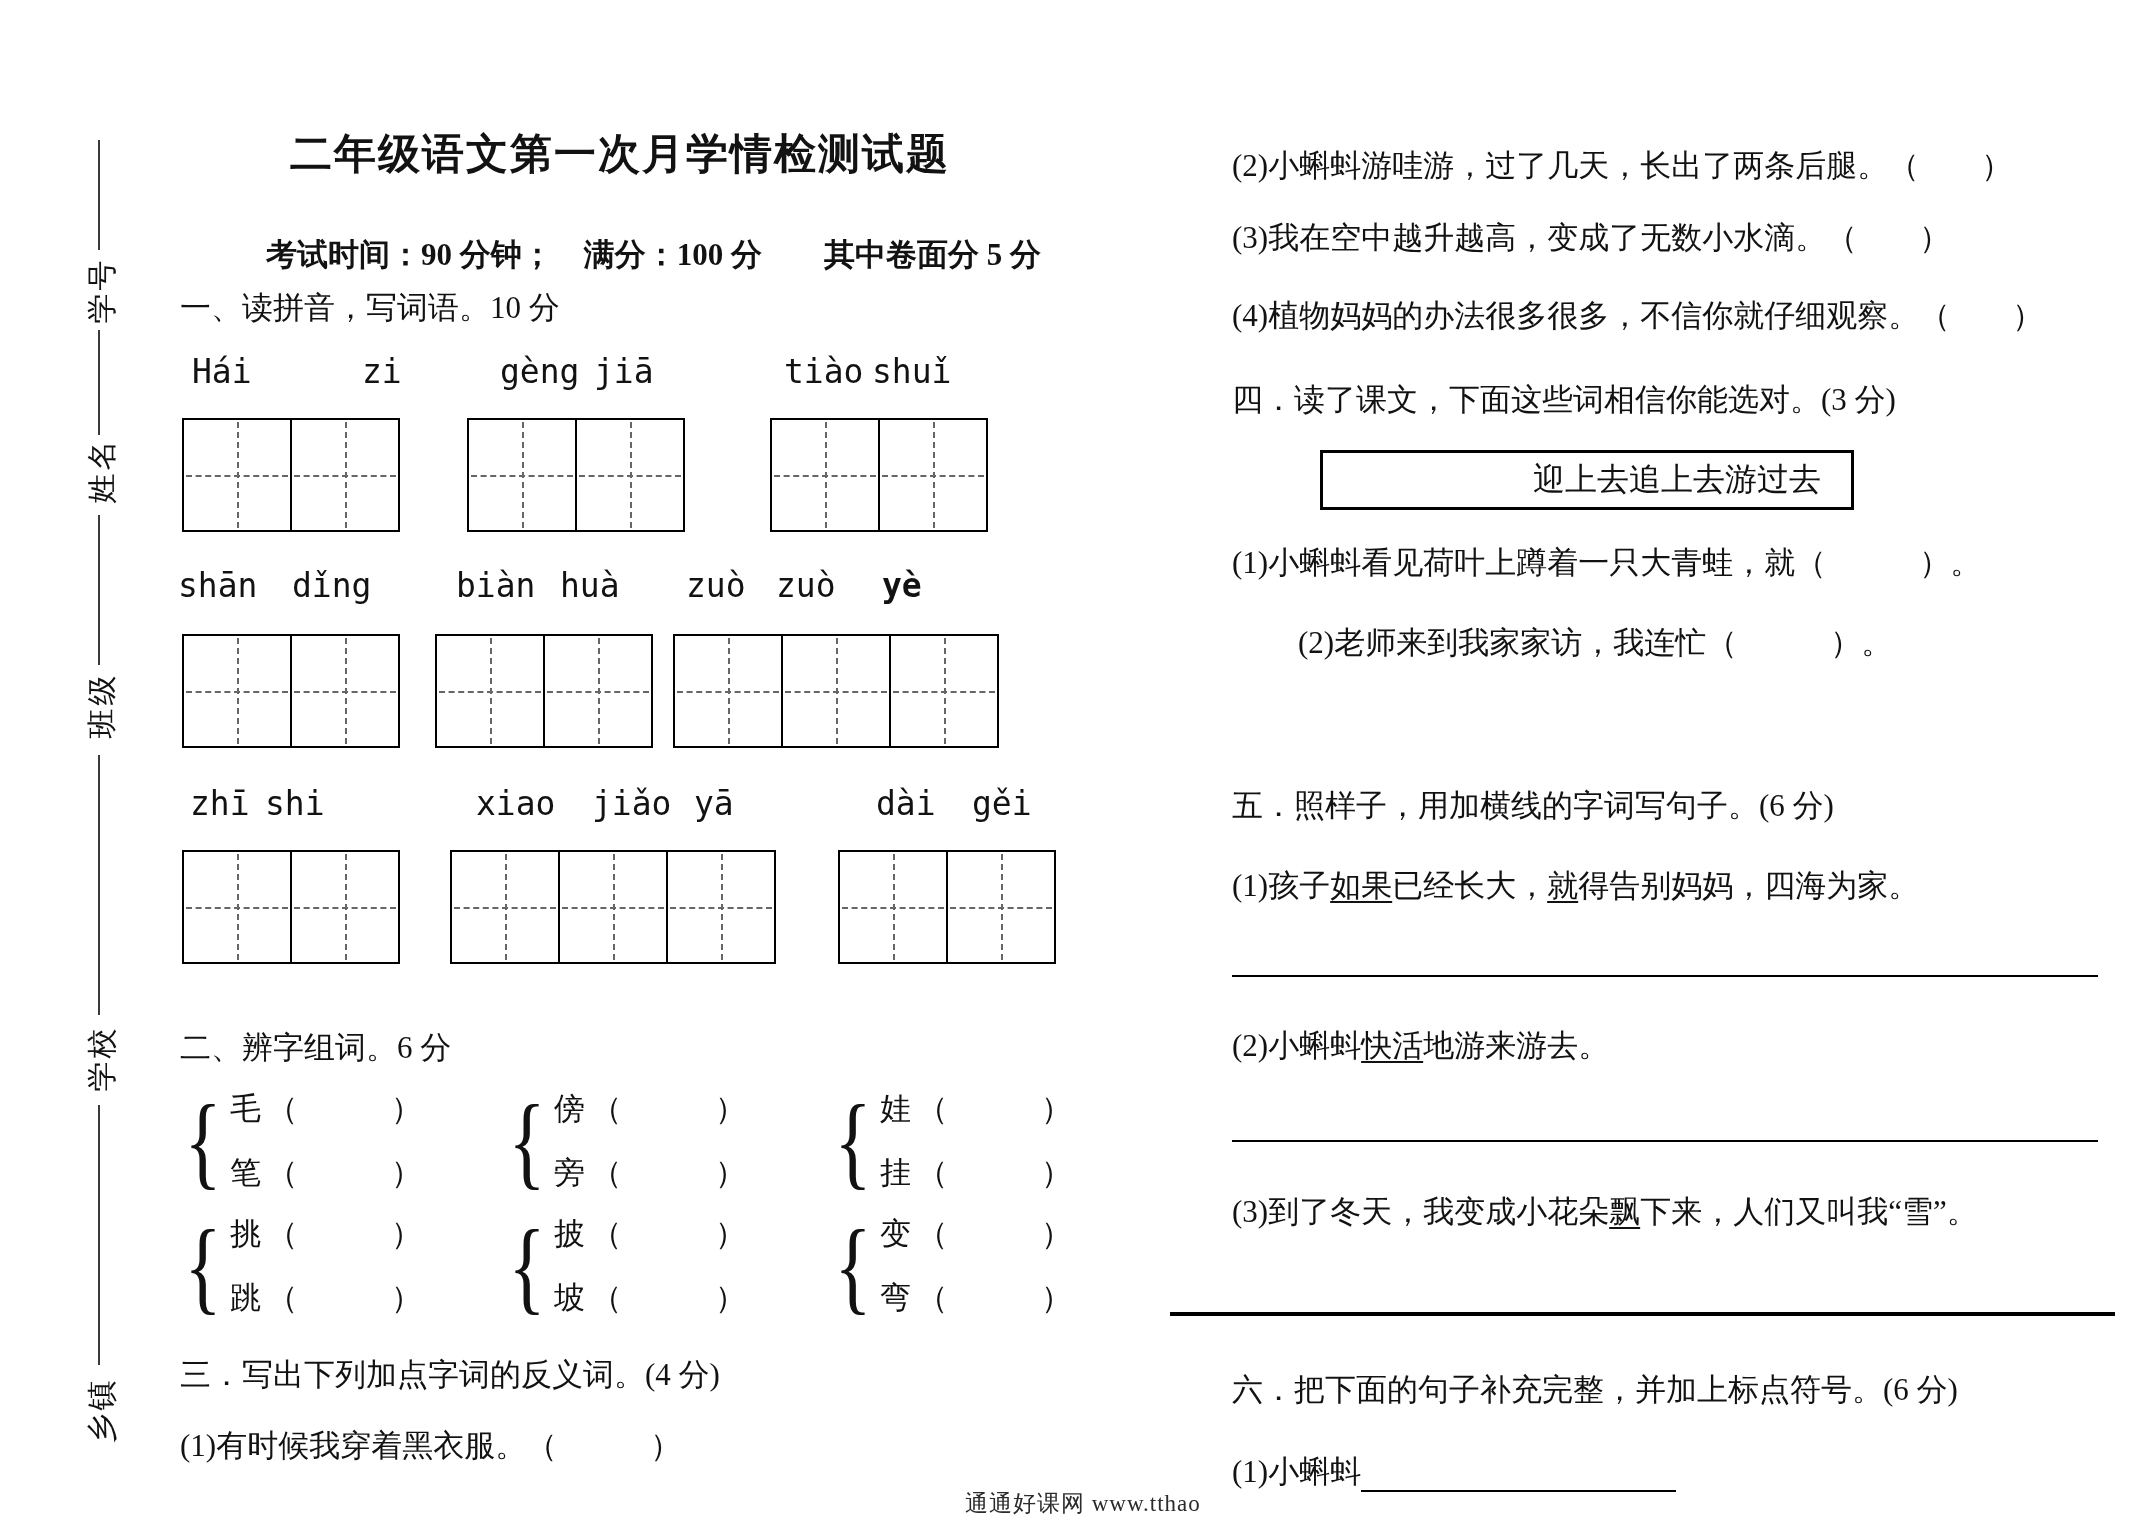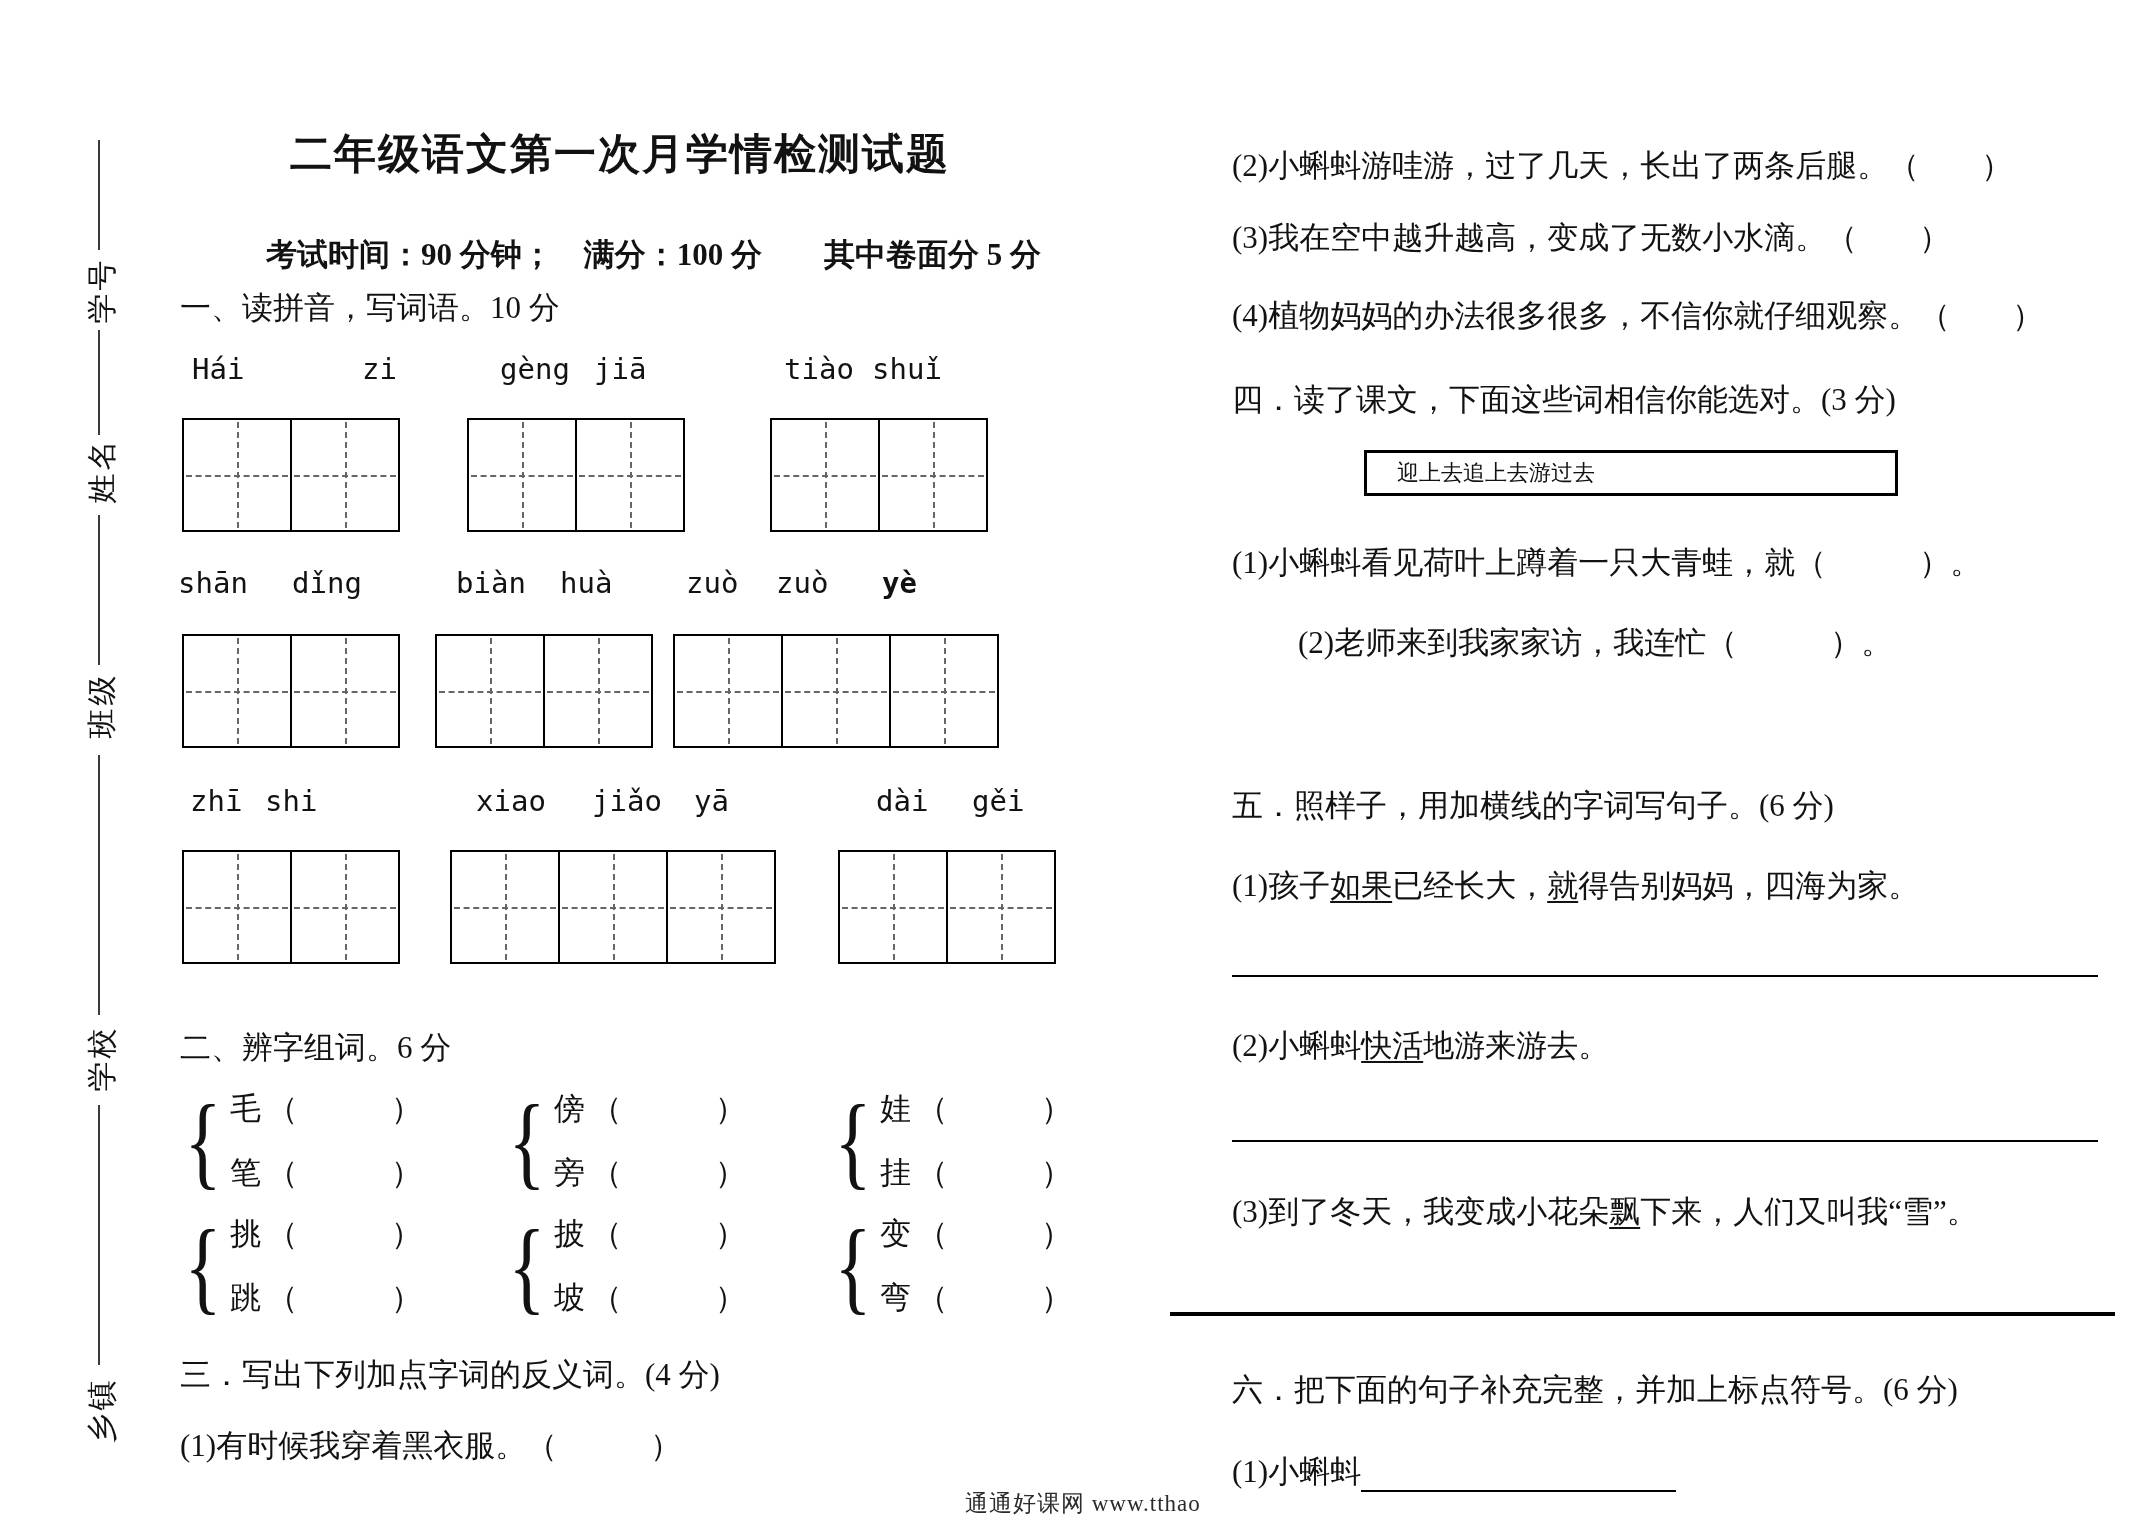--- a/index.html
+++ b/index.html
@@ -5,41 +5,41 @@
   html,body{margin:0;padding:0;background:#e8e8e8;}
   .page{
     position:relative;width:2150px;height:1518px;background:#ffffff;
     font-family:"Liberation Serif","DejaVu Serif",serif;color:#121212;overflow:hidden;
   }
   .abs{position:absolute;white-space:nowrap;}
   .body-text{font-size:31px;line-height:40px;}
   .title{font-size:42px;font-weight:700;letter-spacing:2px;text-align:center;
          font-family:"Liberation Sans","DejaVu Sans",sans-serif;}
   .meta{font-size:31px;font-weight:700;margin-top:20px;}
-  .pinyin{font-family:"DejaVu Sans Mono",monospace;font-size:29px;}
+  .pinyin{font-family:"DejaVu Sans Mono",monospace;font-size:33px;}
   
   .vlabel{position:absolute;left:64px;width:76px;text-align:center;font-size:30px;
           transform:rotate(-90deg);transform-origin:center;letter-spacing:3px;}
   .vline{position:absolute;left:98px;width:2px;background:#3a3a3a;}
   
   .grid{position:absolute;display:flex;border:2px solid #000;}
   .cell{width:106px;height:110px;border-right:2px solid #000;position:relative;}
   .cell:last-child{border-right:none;}
   .cell::before{content:"";position:absolute;left:2px;right:2px;top:50%;border-top:2px dashed #666;}
   .cell::after{content:"";position:absolute;top:2px;bottom:2px;left:50%;border-left:2px dashed #666;}
   
   .bgroup{position:absolute;display:flex;align-items:center;}
   .brace{font-size:104px;line-height:118px;font-weight:400;transform:scaleX(.75);
          font-family:"Liberation Serif",serif;}
   .pairs{display:flex;flex-direction:column;justify-content:space-between;height:122px;margin-left:2px;}
   .prow{font-size:31px;line-height:58px;white-space:nowrap;}
   .paren{margin-left:6px;}
   
-  .wordbank{position:absolute;display:flex;justify-content:flex-start;align-items:center;
-            border:3px solid #000;padding:5px 30px;font-size:22px;margin-left:44px;}
+  .wordbank{position:absolute;display:flex;justify-content:flex-end;align-items:center;
+            border:3px solid #000;padding:5px 30px;font-size:32px;}
   .ansline{position:absolute;height:0;border-bottom:2px solid #000;}
   .thickline{position:absolute;height:4px;background:#000;}
   .ul{font-weight:400;text-decoration:underline;text-decoration-thickness:2px;text-underline-offset:5px;}
   .blankline{display:inline-block;width:315px;height:34px;border-bottom:2px solid #000;vertical-align:bottom;}
   .watermark{font-size:23px;color:#2b2b2b;letter-spacing:1px;}
 </style>
 </head>
 <body>
 
 <div class="page">

